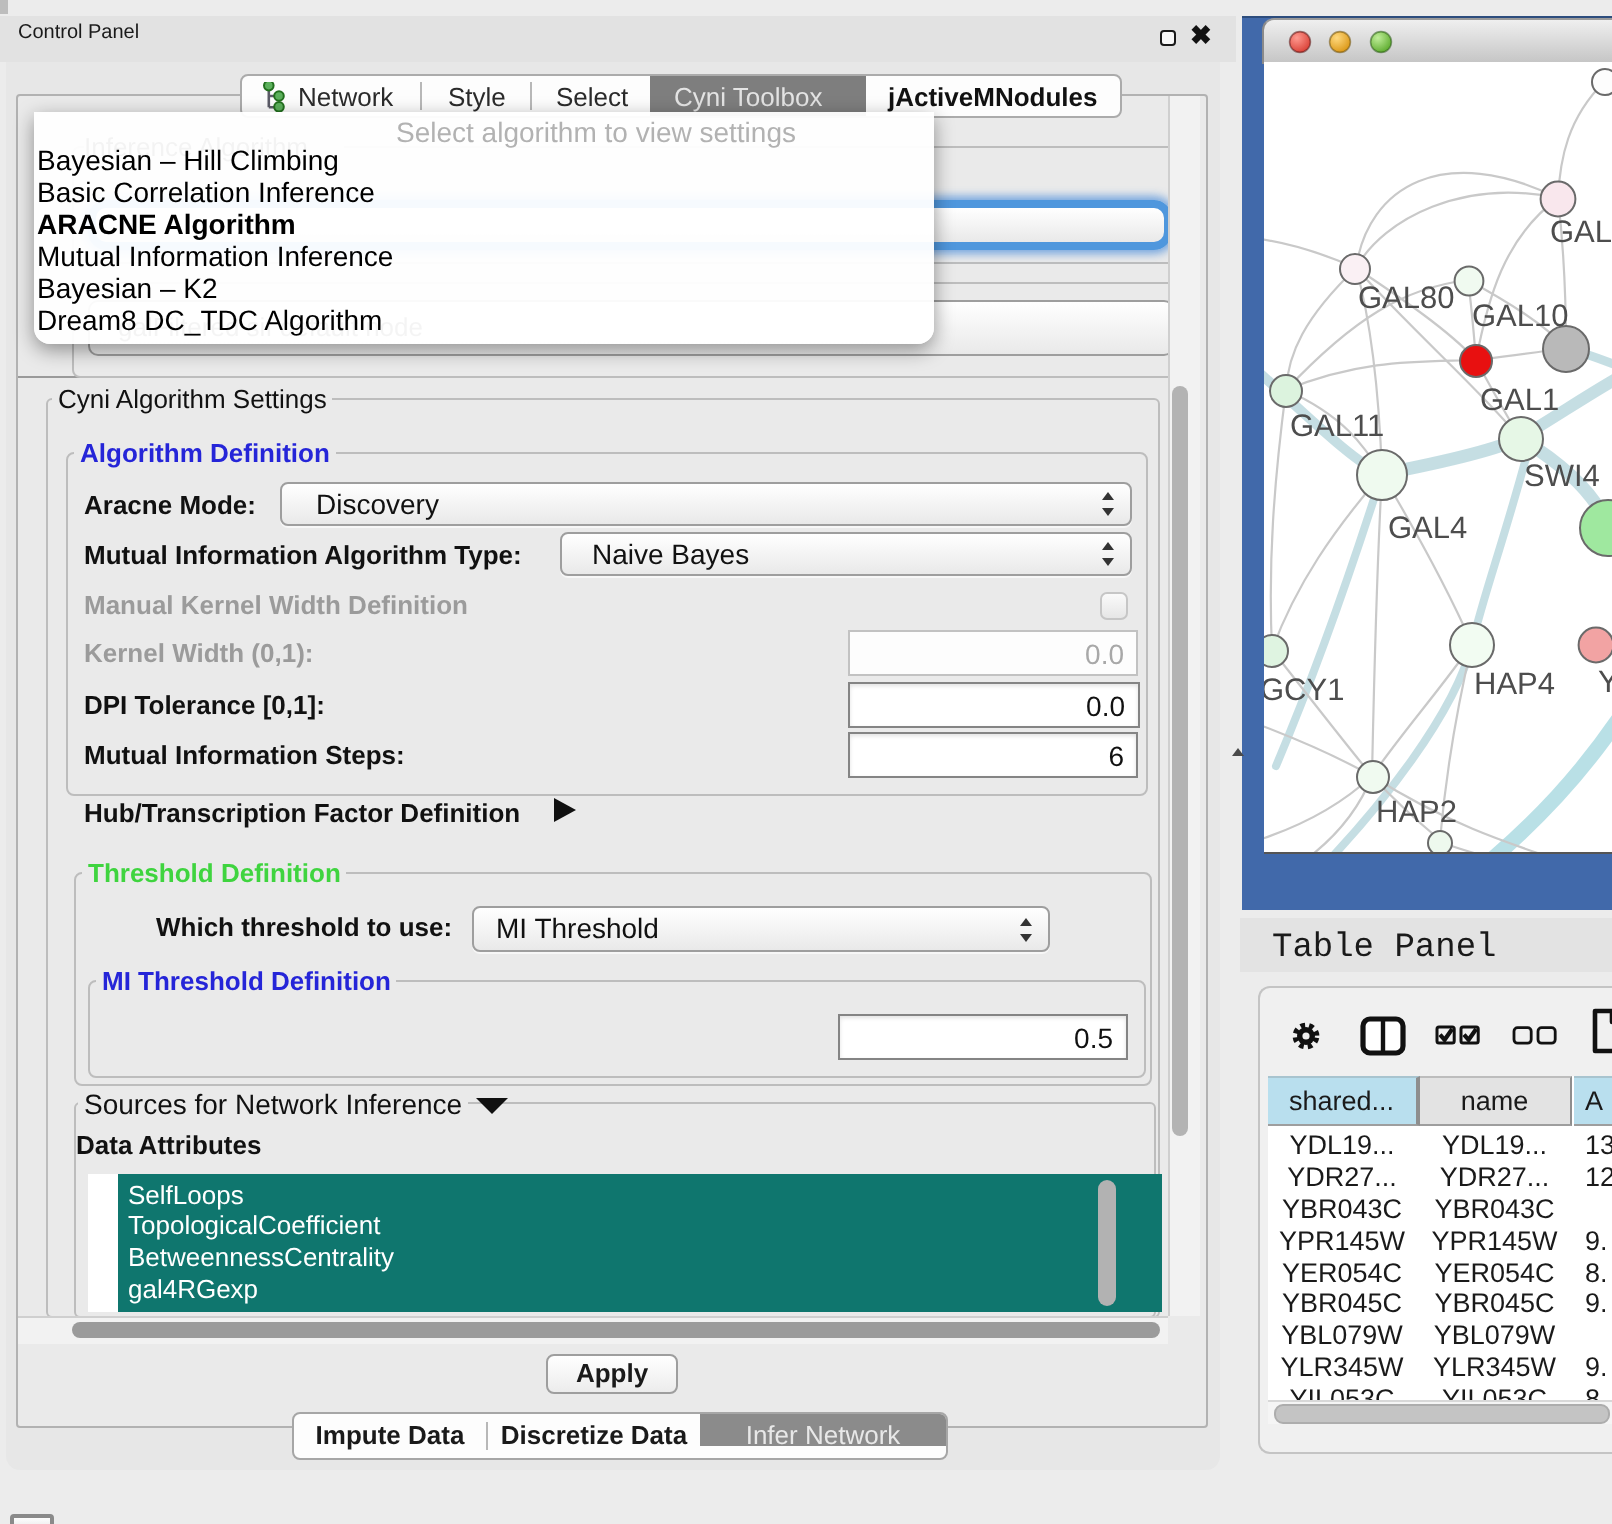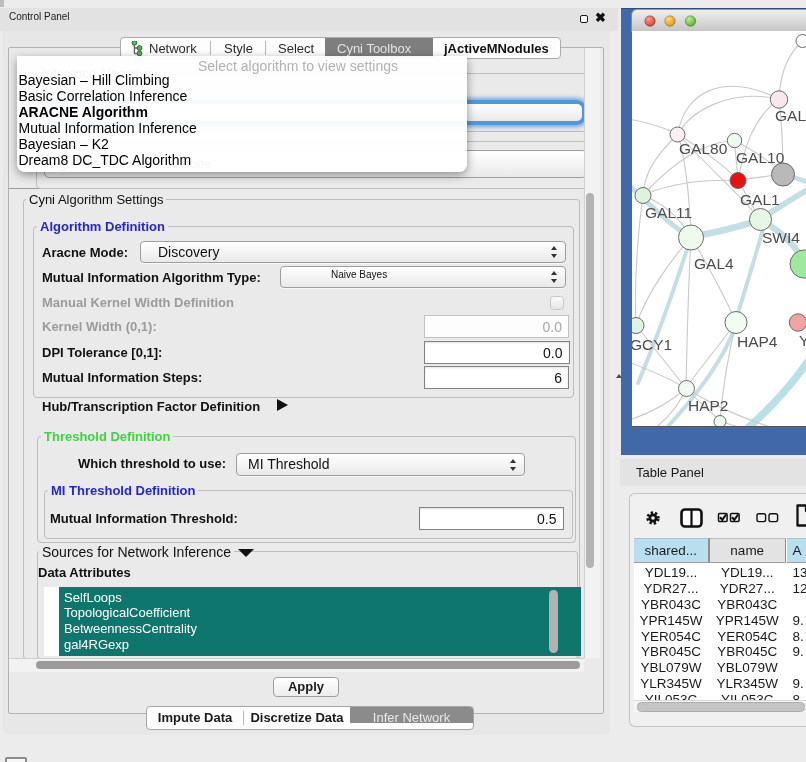--- a/index.html
+++ b/index.html
@@ -74,21 +74,21 @@
 <div class="gtit" style="left:37px;top:219px;color:#2525d8;font-weight:bold;">Algorithm Definition</div>
 
 <div class="lbl" style="left:42px;top:245px;">Aracne Mode:</div>
 <div class="combo" style="left:140px;top:241px;width:424px;height:20px;">
   <div class="tx" style="left:17px;font-weight:normal;font-size:14px;">Discovery</div>
       <div class="arrs"></div>
 </div>
 
 <div class="lbl" style="left:42px;top:270px;">Mutual Information Algorithm Type:</div>
 <div class="combo" style="left:280px;top:266px;width:284px;height:20px;">
-  <div class="tx" style="left:15px;font-weight:normal;font-size:10px;margin-left:35px;">Naive Bayes</div>
+  <div class="tx" style="left:15px;font-weight:normal;font-size:14px;">Naive Bayes</div>
       <div class="arrs"></div>
 </div>
 
 <div class="glbl" style="left:42px;top:295px;">Manual Kernel Width Definition</div>
 <div class="abs" style="left:550px;top:296px;width:12px;height:11.5px;background:linear-gradient(#fafafa,#e6e6e6);border:1px solid #c6c6c6;border-radius:3.5px;"></div>
 
 <div class="glbl" style="left:42px;top:319px;">Kernel Width (0,1):</div>
 <div class="fld" style="left:424px;top:314.5px;width:143px;height:21.5px;background:#fdfdfd;border-color:#c2c2c2;box-shadow:none;">
   <div class="tx" style="color:#a8a8a8;top:3.5px;font-size:14px;">0.0</div>
 </div>
@@ -111,21 +111,20 @@
 
 <div class="lbl" style="left:78px;top:456px;">Which threshold to use:</div>
 <div class="combo" style="left:236px;top:453px;width:287px;height:21px;">
   <div class="tx" style="left:11px;font-weight:normal;font-size:14px;">MI Threshold</div>
       <div class="arrs"></div>
 </div>
 
 <div class="grp" style="left:44px;top:490px;width:527px;height:47px;"></div>
 <div class="gtit" style="left:48px;top:483px;color:#2525d8;font-weight:bold;">MI Threshold Definition</div>
 
-<div class="lbl" style="left:50px;top:511px;">Mutual Information Threshold:</div>
 <div class="fld" style="left:418.5px;top:507px;width:143px;height:21px;">
   <div class="tx" style="top:3px;font-size:14px;">0.5</div>
 </div>
 
 <div class="grp" style="left:37px;top:551px;width:539px;height:106px;border-radius:3px;"></div>
 <div class="gtit" style="left:39px;top:544px;color:#111;font-weight:normal;font-size:14px;">Sources for Network Inference</div>
 <div class="abs" style="left:238px;top:549px;width:0;height:0;border-top:8px solid #111;border-left:8.5px solid transparent;border-right:8.5px solid transparent;"></div>
 
 <div class="lbl" style="left:38px;top:565px;text-align:center;">Data Attributes</div>
 
@@ -251,21 +250,21 @@
     <text x="167" y="315">Y</text>
     <text x="56" y="380">HAP2</text>
   </g>
 </svg>
 </div>
 
 <div class="abs" style="left:616px;top:374px;width:0;height:0;border-left:3px solid transparent;border-right:3px solid transparent;border-bottom:4.5px solid #4a4a4a;"></div>
 
 <div class="abs" style="left:618px;top:455px;width:188px;height:307px;background:#ececec;"></div>
 <div class="abs" style="left:620px;top:459px;width:186px;height:27px;background:#e3e3e3;">
-  <div class="abs" style="left:16px;top:6px;font-size:13px;color:#1a1a1a;">Table Panel</div>
+  <div class="abs" style="left:16px;top:6px;font-size:17px;color:#1a1a1a;font-family:Liberation Mono, monospace;">Table Panel</div>
 </div>
 
 <div class="abs" id="tblWin" style="left:629px;top:493px;width:177px;height:232px;background:#f0f0f0;border:1px solid #c4c4c4;border-right:none;border-radius:6px 0 0 6px;"></div>
 
 <svg class="abs" style="left:629px;top:493px;" width="177" height="45" viewBox="0 0 177 45">
   <g>
     <circle cx="24" cy="25" r="5.2" fill="none" stroke="#111" stroke-width="3" stroke-dasharray="2.2 1.96" transform="rotate(10 24 25)"></circle>
     <circle cx="24" cy="25" r="4.5" fill="#111"></circle>
     <circle cx="24" cy="25" r="1.8" fill="#f0f0f0"></circle>
   </g>

